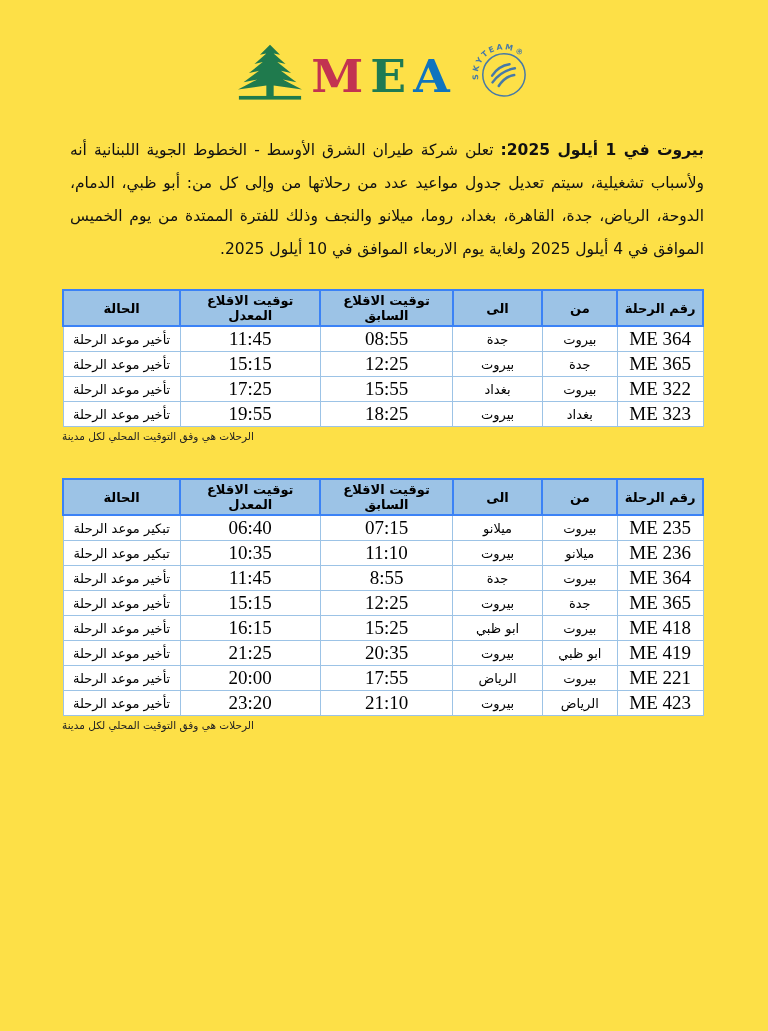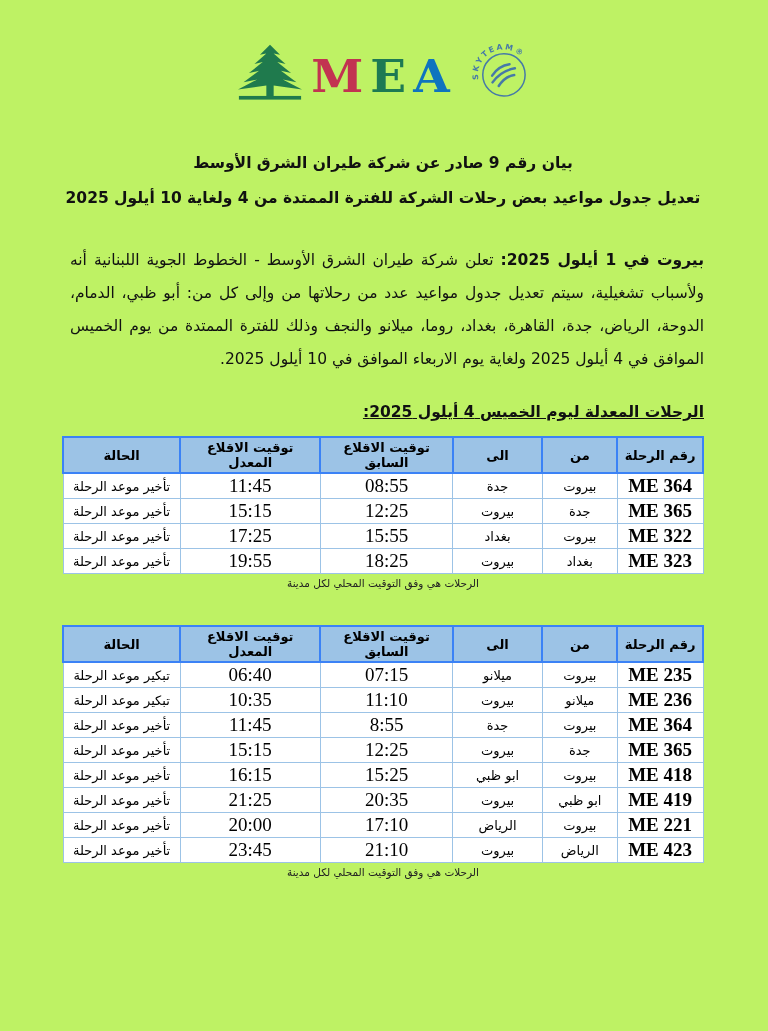--- a/index.html
+++ b/index.html
@@ -1,17 +1,17 @@
 <!DOCTYPE html>
 <html lang="ar" dir="rtl"><head>
 <meta charset="utf-8">
 <style>
   html,body{margin:0;padding:0;background:#e8e8e8;}
   .page{
-    width:768px;height:1031px;margin:0 auto;background:#bef264;
+    width:768px;height:1031px;margin:0 auto;background:#fde047;
     position:relative;overflow:hidden;box-sizing:border-box;
     padding:32px 64px 0 62px;direction:rtl;
     font-family:"DejaVu Sans",sans-serif;color:#111;
   }
   
   .logo-row{
     direction:ltr;display:flex;align-items:flex-end;justify-content:center;
     height:72px;margin-top:2px;
   }
   .cedar{width:78px;height:64px;margin-right:2px;}
@@ -47,22 +47,22 @@
   th{
     background:#9cc3e6;border:2px solid #3b82f6;
     font-weight:bold;font-size:13px;padding:2px 2px;height:20px;
     text-align:center;color:#000;
   }
   td{
     border:1px solid #9cc3e6;font-size:13px;padding:1px 2px;height:20px;
     text-align:center;background:#fff;color:#000;
   }
   td.latin{font-family:"Liberation Serif","DejaVu Serif",serif;font-size:19px;direction:ltr;}
-  td.flight{font-weight:bold;}
-  .footnote{font-size:10.5px;line-height:16px;text-align:center;margin-top:1px;color:#222;}
+  td.flight{font-weight:normal;}
+  .footnote{font-size:10.5px;line-height:16px;text-align:left;margin-top:1px;color:#222;}
 </style>
 </head>
 <body>
 
 <div class="page">
 
   <header class="logo-row">
     <svg class="cedar" viewBox="0 0 80 70" aria-hidden="true">
       <path fill="#1f7a4d" d="M40 3
         L51 14 L44 12.5
@@ -87,86 +87,23 @@
         <textPath href="#st-arc" startOffset="4%">SKYTEAM®</textPath>
       </text>
       <g stroke="#4679a8" stroke-width="2.6" fill="none" stroke-linecap="round" transform="rotate(-28 35 38)">
         <path d="M24 32 q11 -6 22 -2"></path>
         <path d="M21 38.5 q14 -7 28 -2"></path>
         <path d="M25 45 q11 -6 20 -2.5"></path>
       </g>
     </svg>
   </header>
 
-  <div class="doc-titles">
-    <div class="doc-title">بيان رقم 9 صادر عن شركة طيران الشرق الأوسط</div>
-    <div class="doc-title">تعديل جدول مواعيد بعض رحلات الشركة للفترة الممتدة من 4 ولغاية 10 أيلول 2025</div>
-  </div>
 
   <p class="body-par"><strong>بيروت في 1 أيلول 2025:</strong><span> تعلن شركة طيران الشرق الأوسط - الخطوط الجوية اللبنانية أنه ولأسباب تشغيلية، سيتم  تعديل جدول مواعيد عدد من رحلاتها من وإلى كل من: أبو ظبي، الدمام، الدوحة، الرياض، جدة، القاهرة، بغداد، روما، ميلانو والنجف وذلك للفترة الممتدة من يوم الخميس الموافق في 4 أيلول 2025 ولغاية يوم الاربعاء الموافق في 10 أيلول 2025.</span></p>
 
-
-  <section class="section">
-    <div class="section-title">الرحلات المعدلة ليوم الخميس 4 أيلول 2025:</div>
-    <table>
-      <colgroup>
-        <col style="width:13.4%">
-          <col style="width:11.7%">
-          <col style="width:14.0%">
-        <col style="width:20.7%">
-          <col style="width:21.9%">
-          <col style="width:18.3%">
-      </colgroup>
-      <thead>
-          <tr>
-            <th>رقم الرحلة</th>
-            <th>من</th>
-            <th>الى</th>
-            <th>توقيت الاقلاع السابق</th>
-            <th>توقيت الاقلاع المعدل</th>
-            <th>الحالة</th>
-          </tr>
-        </thead>
-      <tbody>
-          <tr>
-            <td class="latin flight">ME 364</td>
-            <td>بيروت</td>
-            <td>جدة</td>
-            <td class="latin">08:55</td>
-            <td class="latin">11:45</td>
-            <td>تأخير موعد الرحلة</td>
-          </tr>
-          <tr>
-            <td class="latin flight">ME 365</td>
-            <td>جدة</td>
-            <td>بيروت</td>
-            <td class="latin">12:25</td>
-            <td class="latin">15:15</td>
-            <td>تأخير موعد الرحلة</td>
-          </tr>
-          <tr>
-            <td class="latin flight">ME 322</td>
-            <td>بيروت</td>
-            <td>بغداد</td>
-            <td class="latin">15:55</td>
-            <td class="latin">17:25</td>
-            <td>تأخير موعد الرحلة</td>
-          </tr>
-          <tr>
-            <td class="latin flight">ME 323</td>
-            <td>بغداد</td>
-            <td>بيروت</td>
-            <td class="latin">18:25</td>
-            <td class="latin">19:55</td>
-            <td>تأخير موعد الرحلة</td>
-          </tr>
-        </tbody>
-    </table>
-    <div class="footnote">الرحلات هي وفق التوقيت المحلي لكل مدينة</div>
-  </section>
 
   <section class="section">
     <table>
       <colgroup>
         <col style="width:13.4%">
           <col style="width:11.7%">
           <col style="width:14.0%">
         <col style="width:20.7%">
           <col style="width:21.9%">
           <col style="width:18.3%">
@@ -176,20 +113,78 @@
             <th>رقم الرحلة</th>
             <th>من</th>
             <th>الى</th>
             <th>توقيت الاقلاع السابق</th>
             <th>توقيت الاقلاع المعدل</th>
             <th>الحالة</th>
           </tr>
         </thead>
       <tbody>
           <tr>
+            <td class="latin flight">ME 364</td>
+            <td>بيروت</td>
+            <td>جدة</td>
+            <td class="latin">08:55</td>
+            <td class="latin">11:45</td>
+            <td>تأخير موعد الرحلة</td>
+          </tr>
+          <tr>
+            <td class="latin flight">ME 365</td>
+            <td>جدة</td>
+            <td>بيروت</td>
+            <td class="latin">12:25</td>
+            <td class="latin">15:15</td>
+            <td>تأخير موعد الرحلة</td>
+          </tr>
+          <tr>
+            <td class="latin flight">ME 322</td>
+            <td>بيروت</td>
+            <td>بغداد</td>
+            <td class="latin">15:55</td>
+            <td class="latin">17:25</td>
+            <td>تأخير موعد الرحلة</td>
+          </tr>
+          <tr>
+            <td class="latin flight">ME 323</td>
+            <td>بغداد</td>
+            <td>بيروت</td>
+            <td class="latin">18:25</td>
+            <td class="latin">19:55</td>
+            <td>تأخير موعد الرحلة</td>
+          </tr>
+        </tbody>
+    </table>
+    <div class="footnote">الرحلات هي وفق التوقيت المحلي لكل مدينة</div>
+  </section>
+
+  <section class="section">
+    <table>
+      <colgroup>
+        <col style="width:13.4%">
+          <col style="width:11.7%">
+          <col style="width:14.0%">
+        <col style="width:20.7%">
+          <col style="width:21.9%">
+          <col style="width:18.3%">
+      </colgroup>
+      <thead>
+          <tr>
+            <th>رقم الرحلة</th>
+            <th>من</th>
+            <th>الى</th>
+            <th>توقيت الاقلاع السابق</th>
+            <th>توقيت الاقلاع المعدل</th>
+            <th>الحالة</th>
+          </tr>
+        </thead>
+      <tbody>
+          <tr>
             <td class="latin flight">ME 235</td>
             <td>بيروت</td>
             <td>ميلانو</td>
             <td class="latin">07:15</td>
             <td class="latin">06:40</td>
             <td>تبكير موعد الرحلة</td>
           </tr>
           <tr>
             <td class="latin flight">ME 236</td>
             <td>ميلانو</td>
@@ -227,30 +222,30 @@
             <td>ابو ظبي</td>
             <td>بيروت</td>
             <td class="latin">20:35</td>
             <td class="latin">21:25</td>
             <td>تأخير موعد الرحلة</td>
           </tr>
           <tr>
             <td class="latin flight">ME 221</td>
             <td>بيروت</td>
             <td>الرياض</td>
-            <td class="latin">17:10</td>
+            <td class="latin">17:55</td>
             <td class="latin">20:00</td>
             <td>تأخير موعد الرحلة</td>
           </tr>
           <tr>
             <td class="latin flight">ME 423</td>
             <td>الرياض</td>
             <td>بيروت</td>
             <td class="latin">21:10</td>
-            <td class="latin">23:45</td>
+            <td class="latin">23:20</td>
             <td>تأخير موعد الرحلة</td>
           </tr>
         </tbody>
     </table>
     <div class="footnote">الرحلات هي وفق التوقيت المحلي لكل مدينة</div>
   </section>
 
 </div>
 
 </body></html>

